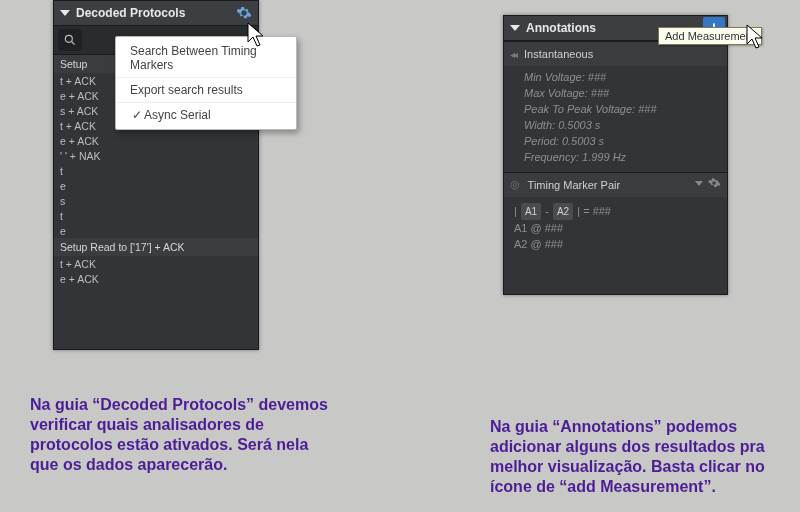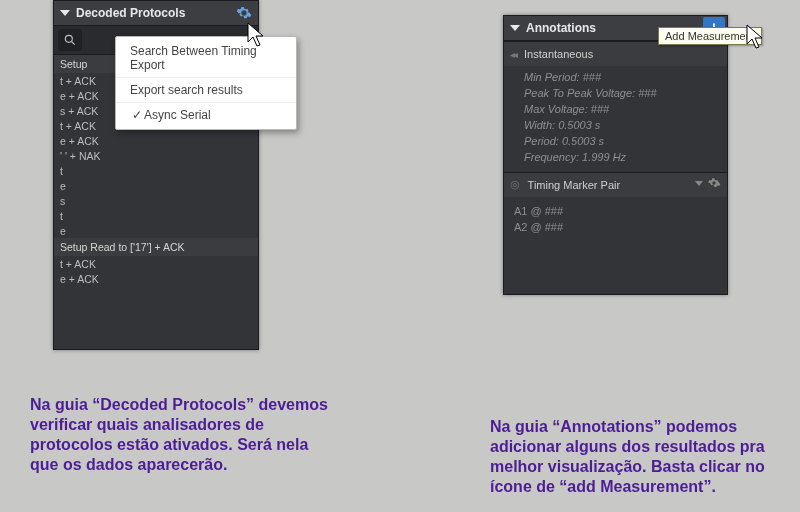--- a/index.html
+++ b/index.html
@@ -244,21 +244,21 @@
     <div class="proto-line">s</div>
     <div class="proto-line">t</div>
     <div class="proto-line">e</div>
     <div class="setup">Setup Read to ['17'] + ACK</div>
     <div class="proto-line">t + ACK</div>
     <div class="proto-line">e + ACK</div>
   </div>
 </div>
 
 <div class="dd-menu">
-  <div class="dd-item plain">Search Between Timing Export</div>
+  <div class="dd-item plain">Search Between Timing Markers</div>
   <div class="dd-item plain">Export search results</div>
   <div class="dd-item check" style="border-bottom:none">Async Serial</div>
 </div>
 
 <div class="cursor" id="cursor-left">
   <svg width="22" height="28" viewBox="0 0 22 28">
       <path d="M1 1 L1 20 L6 15 L10 24 L13 23 L9 14 L16 14 Z" fill="#fff" stroke="#000" stroke-width="1"></path>
     </svg>
 </div>
 
@@ -268,41 +268,46 @@
     <span>Annotations</span>
     <span class="plus-btn">+</span>
   </div>
 
   <div class="ann-section">
     <div class="ann-section-header">
       <span class="fast-left">◂◂</span>
       <span>Instantaneous</span>
     </div>
     <div class="ann-body">
-      <div>Min Period: ###</div>
+      <div>Min Voltage: ###</div>
+      <div>Max Voltage: ###</div>
       <div>Peak To Peak Voltage: ###</div>
-      <div>Max Voltage: ###</div>
       <div>Width: 0.5003 s</div>
       <div>Period: 0.5003 s</div>
       <div>Frequency: 1.999 Hz</div>
     </div>
   </div>
 
   <div class="ann-section">
     <div class="ann-section-header">
       <span style="color:#777;margin-right:8px">◎</span>
       <span>Timing Marker Pair</span>
       <span class="mini-tri"></span>
       <span class="mini-gear">
         <svg width="14" height="14" viewBox="0 0 24 24">
             <path fill="#888" d="M12 9a3 3 0 1 0 0 6 3 3 0 0 0 0-6zm9 3l2 1.5-2 3.5-2.3-.9c-.6.5-1.3.9-2 .1l-.3 2.5h-4l-.4-2.4c-.8-.3-1.5-.7-2.1-1.2l-2.3.9-2-3.5L4 12 2 10.5l2-3.5 2.3.9c.6-.5 1.3-.9 2.1-1.2L8.8 4h4l.4 2.4c.8.3 1.5.7 2.1 1.2l2.3-.9 2 3.5L21 12z"></path>
           </svg>
       </span>
     </div>
     <div class="tmp-body">
+      <div>
+        | <span class="tag">A1</span>
+        - <span class="tag">A2</span> |
+        <span> = ###</span>
+      </div>
       <div>A1  @  ###</div>
       <div>A2  @  ###</div>
     </div>
   </div>
 </div>
 
 <div class="tooltip-box">Add Measurement</div>
 
 <div class="cursor" id="cursor-right">
   <svg width="22" height="28" viewBox="0 0 22 28">

